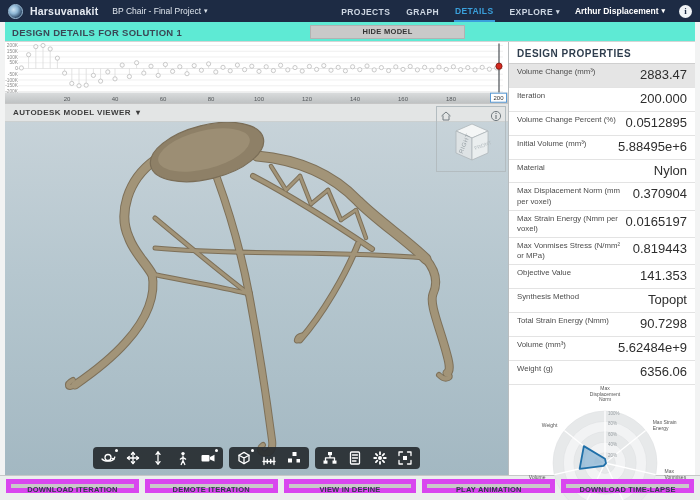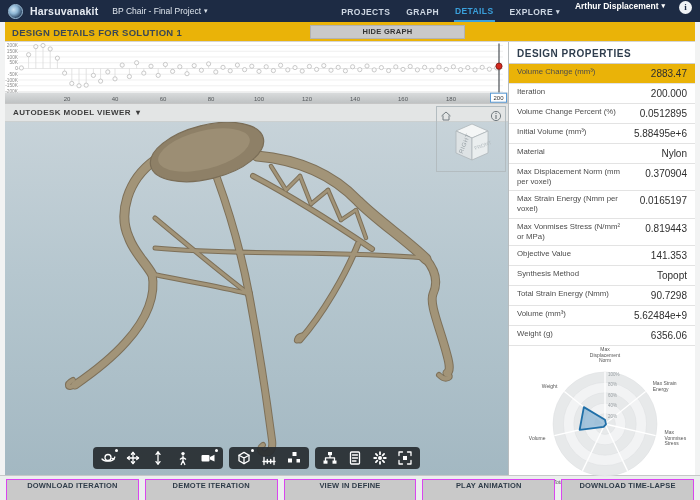--- a/index.html
+++ b/index.html
@@ -5,28 +5,28 @@
   * { margin:0; padding:0; box-sizing:border-box; }
   html,body { width:700px; height:500px; }
   body { font-family:"Liberation Sans", sans-serif; background:#f2f3f3; overflow:hidden; position:relative; }
 
   
   .topbar { height:22px; background:#1d2b44; display:flex; align-items:center; padding:0 8px; color:#e6ebf2; }
   .logo { width:15px; height:15px; border-radius:50%; background:radial-gradient(circle at 35% 35%, #cfe4f2 0%, #8fb8d6 35%, #27405e 75%); border:1px solid #9dbfd8; margin-right:7px; flex:0 0 auto; }
   .app-title { font-size:10.5px; font-weight:bold; letter-spacing:.2px; margin-right:14px; }
   .project-sel { font-size:8.5px; color:#dfe6ee; cursor:pointer; }
   .caret::after { content:"▾"; font-size:7px; margin-left:3px; position:relative; top:-1px; }
-  .topbar-right { margin-left:auto; display:flex; gap:14px; }
+  .topbar-right { margin-left:auto; display:flex; align-items:center; gap:14px; }
   .nav-item { font-size:8.5px; font-weight:bold; letter-spacing:.4px; color:#cdd6e2; cursor:pointer; padding:5px 1px 4px; }
   .nav-item.active { color:#3aa0dc; border-bottom:2px solid #3aa0dc; }
   .user-menu { font-size:8.5px; font-weight:bold; color:#fff; cursor:pointer; }
   .info-btn { width:13px; height:13px; border-radius:50%; background:#f0f3f6; color:#1d2b44; font-size:9px; font-weight:bold; font-family:"Liberation Serif",serif; display:flex; align-items:center; justify-content:center; cursor:pointer; }
 
   
-  .subheader { height:20px; background:#eab308; border-bottom:1px solid #d5d5d5; position:relative; margin:0 5px; }
+  .subheader { height:20px; background:#5eead4; border-bottom:1px solid #d5d5d5; position:relative; margin:0 5px; }
   .subheader-title { position:absolute; left:7px; top:5px; font-size:9.5px; font-weight:bold; letter-spacing:.3px; color:#3a4755; }
   .hide-graph-btn { position:absolute; left:305px; top:3px; width:155px; height:14px; background:#c9c9c9; border:1px solid #b2b2b2; font-size:7.5px; font-weight:bold; color:#333; text-align:center; line-height:12px; letter-spacing:.3px; cursor:pointer; }
 
   
   .main-row { display:flex; height:433px; margin:0 5px; }
   .left-col { width:559px; display:flex; flex-direction:column; }
   .graph-strip { height:62px; background:#fff; border-bottom:1px solid #c6c6c6; position:relative; }
   .graph-strip svg { display:block; }
 
   .viewer { height:371px; position:relative; background:linear-gradient(180deg,#c9d4da 0%, #b6c7cf 45%, #a3b8c2 100%); overflow:hidden; }
@@ -42,29 +42,29 @@
   .viewer-toolbar { position:absolute; bottom:6px; left:0; right:0; display:flex; justify-content:center; gap:6px; }
   .tb-group { background:rgba(38,43,48,.92); border-radius:4px; padding:3px 7px; display:flex; gap:9px; }
   .tb-icon { width:16px; height:16px; position:relative; cursor:pointer; }
   .tb-icon svg { width:16px; height:16px; stroke:#fff; fill:none; stroke-width:1.3; stroke-linecap:round; stroke-linejoin:round; }
   .tb-icon.has-dd::after { content:""; position:absolute; top:-1px; right:-2px; width:3px; height:3px; border-radius:50%; background:#fff; }
 
   
   .right-panel { width:187px; background:#fff; border-left:1px solid #b9bdbf; display:flex; flex-direction:column; }
   .panel-header { font-size:10px; font-weight:bold; letter-spacing:.5px; color:#2e3d4d; padding:6px 8px 4px; border-bottom:1px solid #cfcfcf; }
   .prop-row { display:flex; justify-content:space-between; gap:6px; padding:3px 8px; border-bottom:1px solid #e3e3e3; }
-  .prop-row.hl { background:#eab308;gap:44px; }
+  .prop-row.hl { background:#e5e5e5;gap:44px; }
   .prop-label { font-size:7.8px; color:#4c4c4c; max-width:112px; line-height:1.3; }
-  .prop-value { font-size:10px; color:#2e2e2e; text-align:right; white-space:nowrap; line-height:1.3; }
+  .prop-value { font-size:13px; color:#2e2e2e; text-align:right; white-space:nowrap; line-height:1.3; }
   .radar-header { margin-top:12px; border-top:1px solid #cfcfcf; }
   .radar-wrap { display:flex; justify-content:center; }
 
   
   .footer { height:25px; background:#eceeee; border-top:1px solid #c6c8c8; padding:3px 6px 0; display:flex; gap:6px; }
-  .footer-btn { flex:1; height:22px; background:#c9c9c9; border:1px solid #d946ef; font-size:7.5px; font-weight:bold; letter-spacing:.2px; color:#2f3c49; text-align:center; line-height:12px; cursor:pointer; }
+  .footer-btn { flex:1; height:14px; background:#c9c9c9; border:5px solid #d946ef; font-size:7.5px; font-weight:bold; letter-spacing:.2px; color:#2f3c49; text-align:center; line-height:12px; cursor:pointer; }
 </style>
 </head>
 <body>
 
 <div class="topbar">
   <div class="logo"></div>
   <div class="app-title">Harsuvanakit</div>
   <div class="project-sel caret">BP Chair - Final Project</div>
   <div class="topbar-right">
     <div id="nav-items" style="display:flex;gap:14px;align-items:center;">
@@ -73,21 +73,21 @@
         <span class="nav-item active">DETAILS</span>
         <span class="nav-item caret">EXPLORE</span>
       </div>
     <div class="user-menu caret">Arthur Displacement</div>
     <div class="info-btn">i</div>
   </div>
 </div>
 
 <div class="subheader">
   <div class="subheader-title">DESIGN DETAILS FOR SOLUTION 1</div>
-  <div class="hide-graph-btn">HIDE GRAPH</div>
+  <div class="hide-graph-btn">HIDE MODEL</div>
 </div>
 
 <div class="main-row">
   <div class="left-col">
 
     <div class="graph-strip">
       <svg id="graph-svg" width="503" height="61">
           <defs>
             <linearGradient id="bandG" x1="0" y1="0" x2="0" y2="1">
               <stop offset="0%" stop-color="#dadcdd"></stop>

